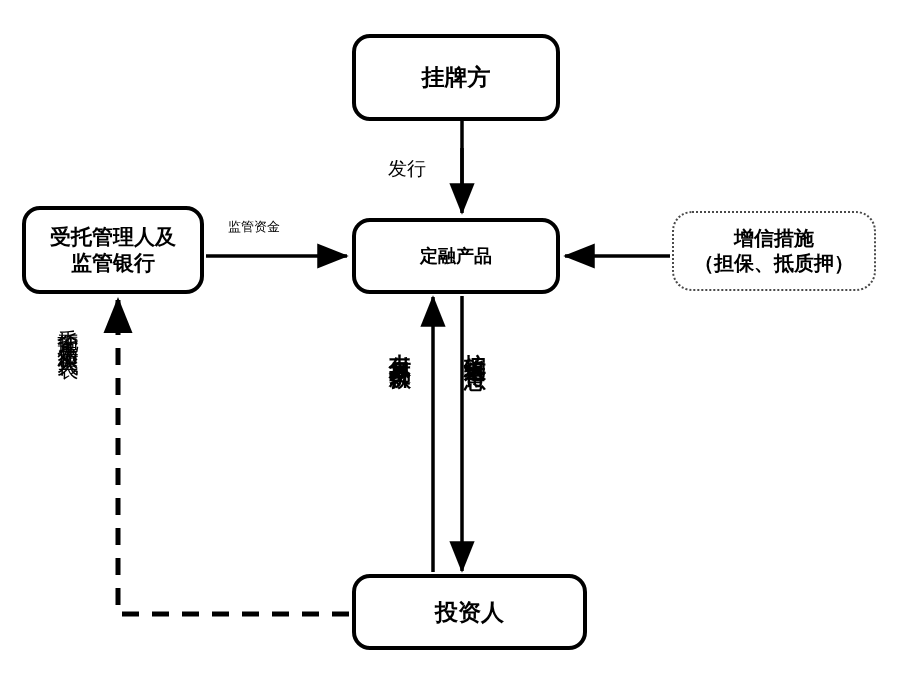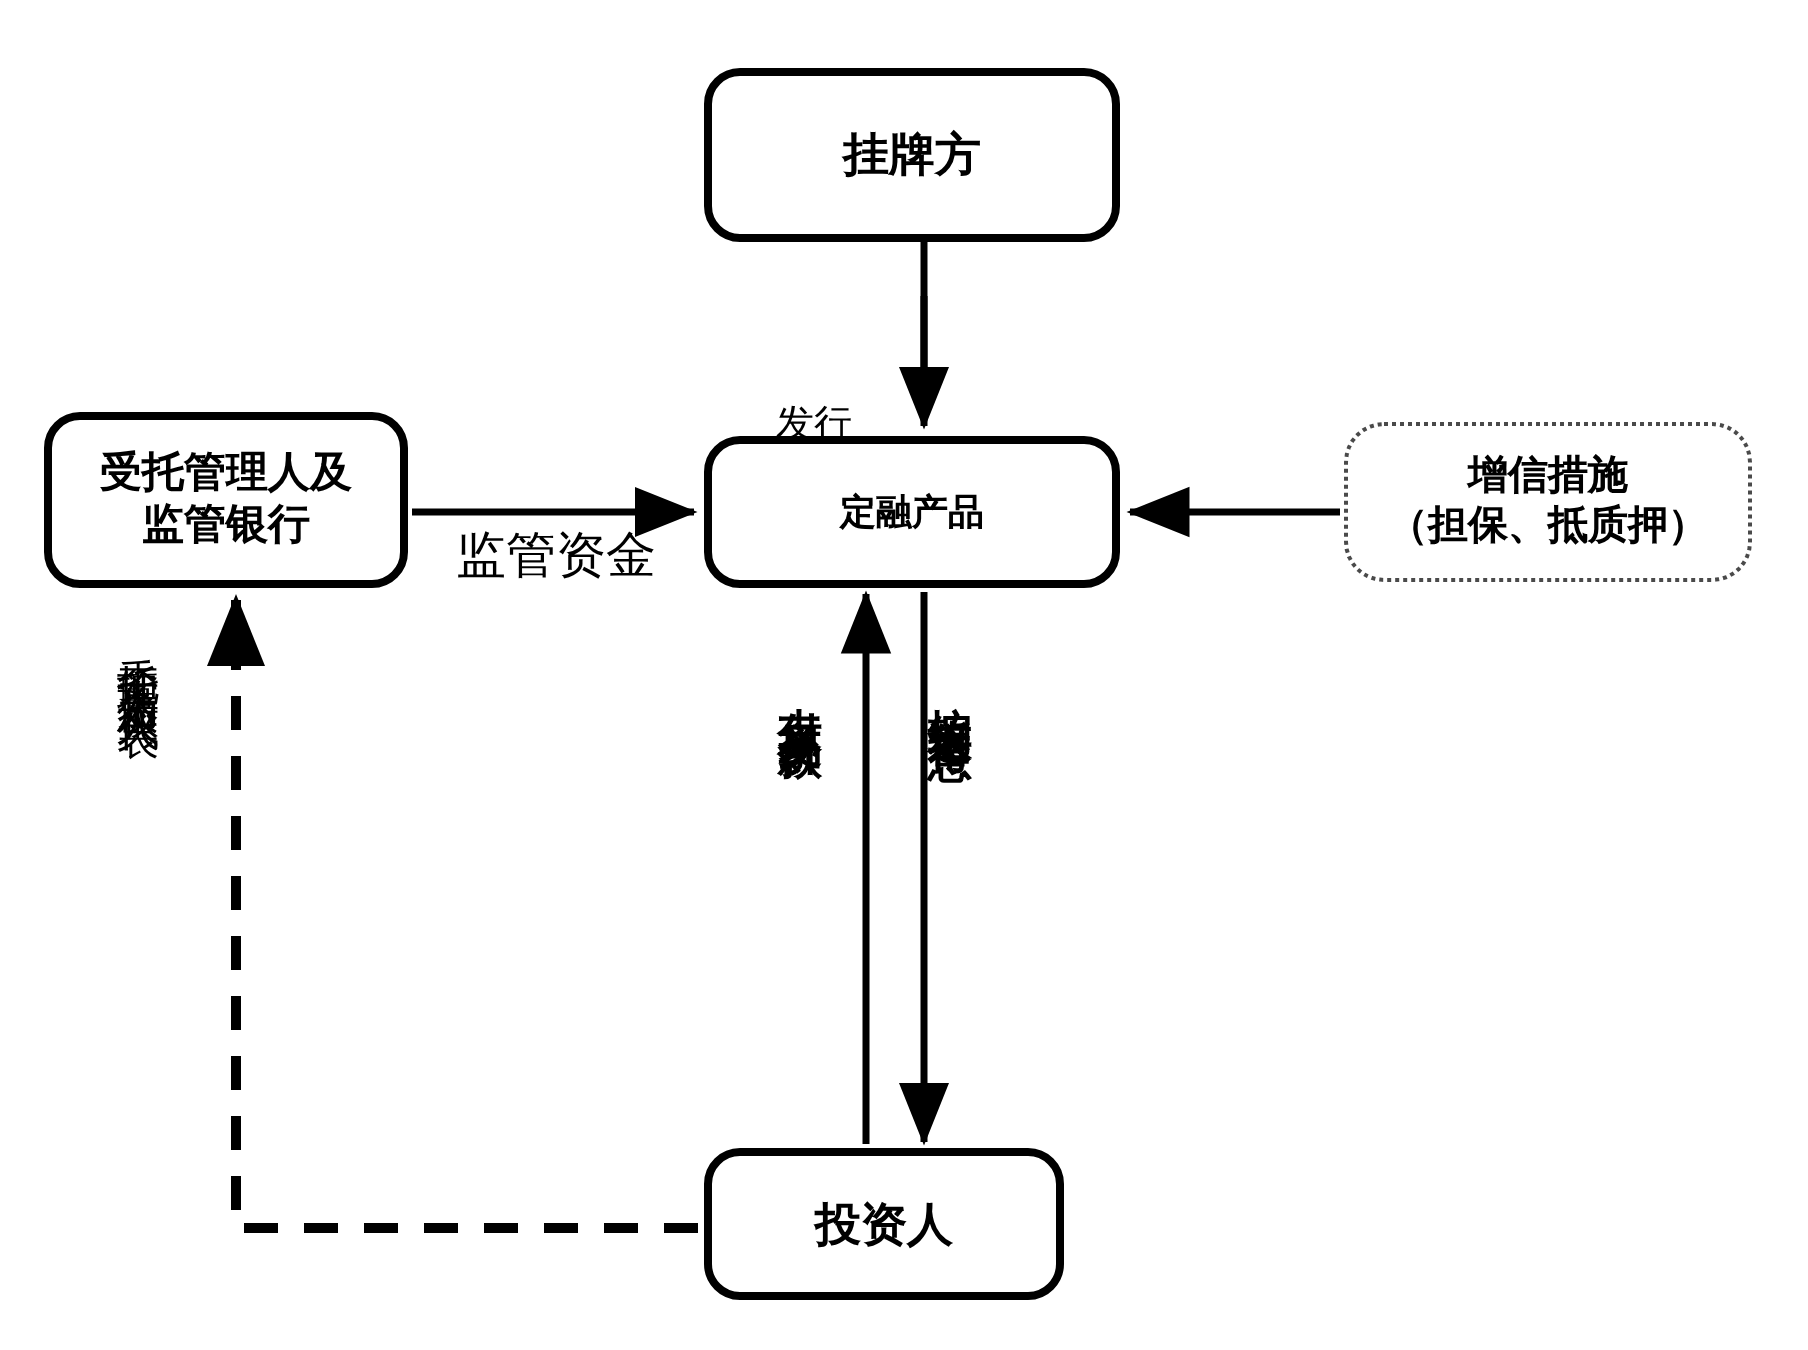--- a/index.html
+++ b/index.html
@@ -60,42 +60,41 @@
   }
   #node-trustee {
     left: 22px; top: 206px; width: 182px; height: 88px;
     font-size: 21px;
   }
   #node-credit {
     left: 672px; top: 211px; width: 204px; height: 80px;
     font-size: 20px;
   }
   #node-investor {
-    left: 352px; top: 574px; width: 180px; height: 76px;
+    left: 352px; top: 574px; width: 235px; height: 76px;
     font-size: 23px;
   }
   
   .edge-label {
     position: absolute;
     color: #000000;
     font-weight: normal;
     white-space: pre;
-    margin-top: 43px;
   }
   #label-issue {
     left: 388px; top: 156px;
     font-size: 19px;
   }
   #label-exchange {
     left: 474px; top: 156px;
     font-size: 19px;
   }
   #label-fund {
     left: 228px; top: 218px;
-    font-size: 25px;
+    font-size: 13px;
   }
   .vlabel {
     position: absolute;
     writing-mode: vertical-rl;
     text-orientation: upright;
     color: #000000;
     letter-spacing: 3px;
   }
   #label-entrust {
     left: 54px; top: 312px;

